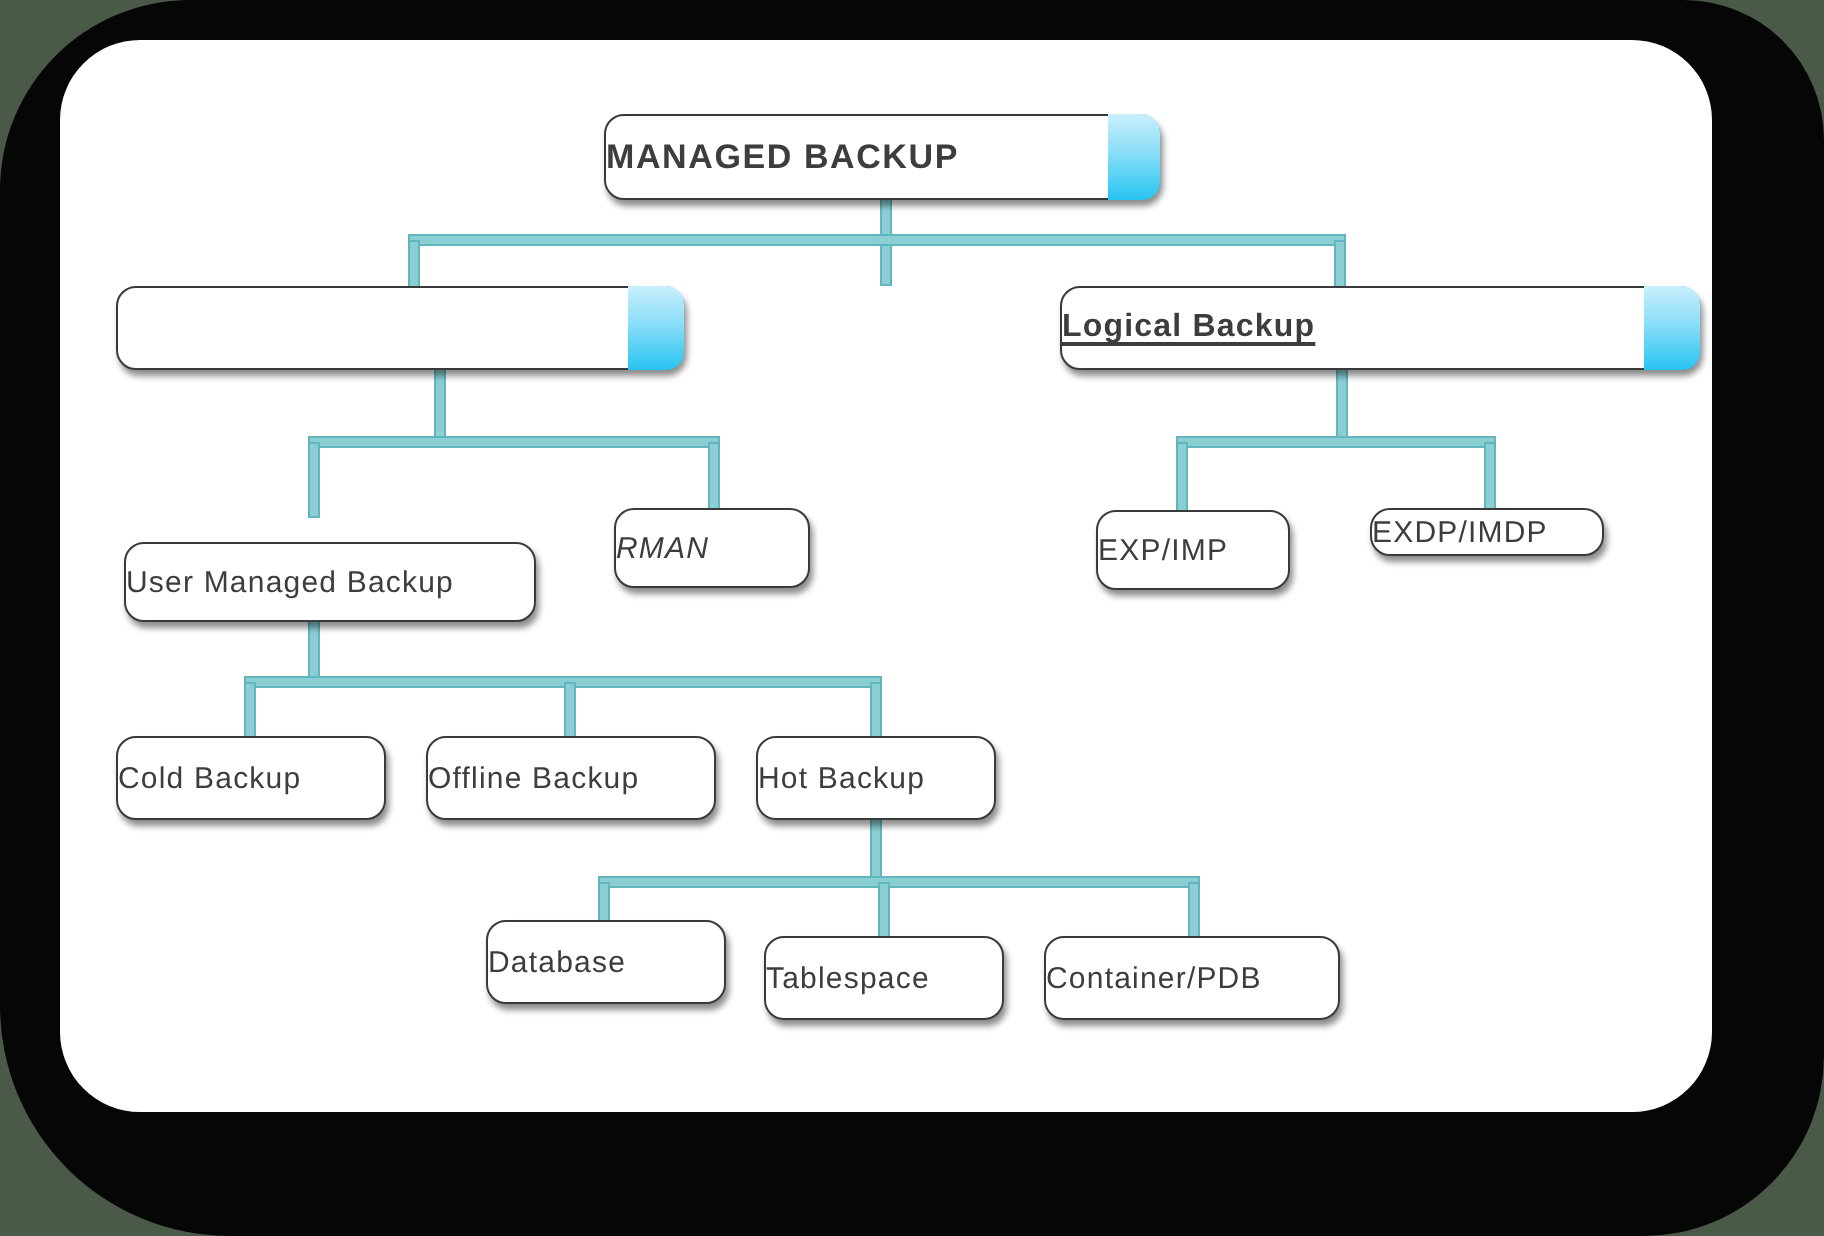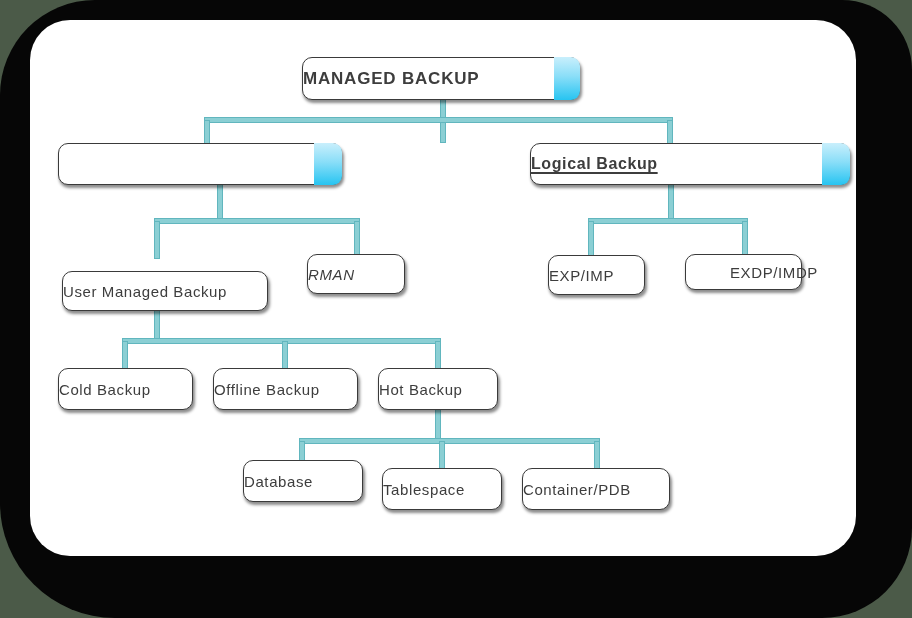--- a/index.html
+++ b/index.html
@@ -99,21 +99,21 @@
     </div>
 
     <div class="node" style="left:277px;top:234px;width:98px;height:40px;font-style:italic;">
       <span class="label">RMAN</span>
     </div>
 
     <div class="node" style="left:518px;top:235px;width:97px;height:40px;">
       <span class="label">EXP/IMP</span>
     </div>
 
-    <div class="node" style="left:655px;top:234px;width:117px;height:36px;padding-left:44px;">
+    <div class="node" style="left:655px;top:234px;width:117px;height:24px;">
       <span class="label">EXDP/IMDP</span>
     </div>
 
     <div class="node" style="left:28px;top:348px;width:135px;height:42px;">
       <span class="label">Cold Backup</span>
     </div>
 
     <div class="node" style="left:183px;top:348px;width:145px;height:42px;">
       <span class="label">Offline Backup</span>
     </div>

